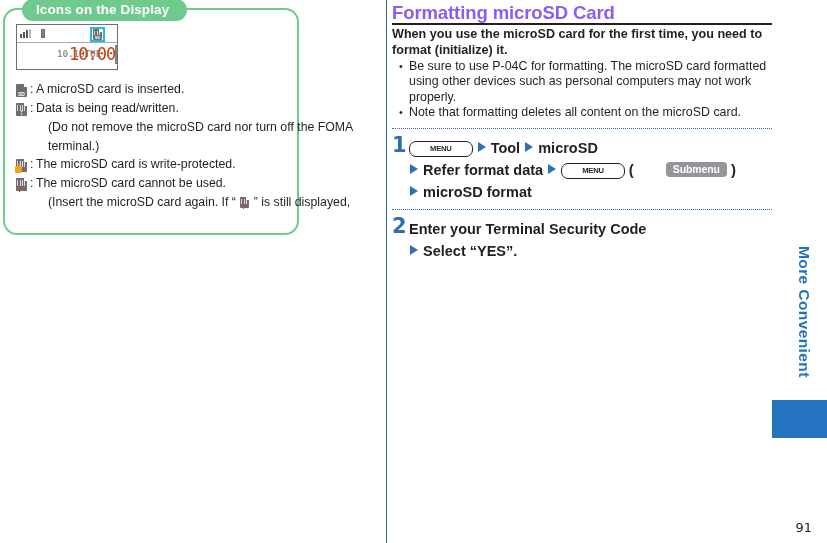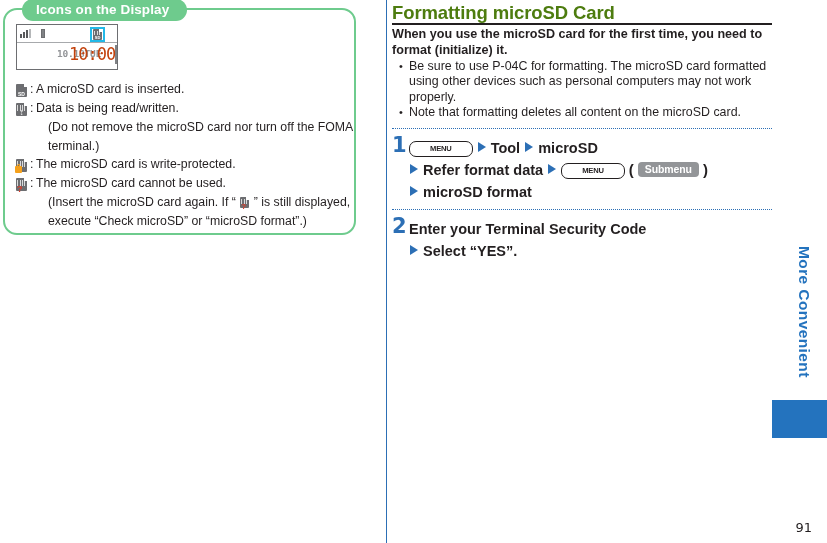--- a/index.html
+++ b/index.html
@@ -22,21 +22,21 @@
     left: 0;
     top: 0;
     width: 380px;
     height: 543px;
   }
 
   #icons-panel {
     position: absolute;
     left: 3px;
     top: 8px;
-    width: 353px;
+    width: 296px;
     height: 227px;
     border: 2.5px solid #6ECB8D;
     border-radius: 14px;
     box-sizing: border-box;
   }
 
   #icons-panel-tab {
     position: absolute;
     left: 17px;
     top: -0px;
@@ -278,21 +278,21 @@
     width: 380px;
     height: 543px;
   }
 
   #section-heading {
     position: absolute;
     left: 0;
     top: 2px;
     font-size: 18.5px;
     font-weight: bold;
-    color: #4d7c0f;
+    color: #8b5cf6;
     letter-spacing: -0.1px;
     white-space: nowrap;
   }
   #heading-rule {
     position: absolute;
     left: 0;
     top: 23px;
     width: 380px;
     height: 2px;
     background: #231f20;
@@ -392,20 +392,21 @@
     display: inline-block;
     background: #939598;
     color: #ffffff;
     border-radius: 4px;
     font-size: 10.5px;
     font-weight: bold;
     padding: 1px 7px 2px 7px;
     line-height: 12px;
     vertical-align: 2px;
     letter-spacing: -0.1px;
+    margin-left: 28px;
   }
   .paren { font-size: 15px; }
 
   
   #side-tab-label {
     position: absolute;
     right: 14px;
     top: 246px;
     font-size: 15.5px;
     font-weight: bold;
@@ -523,21 +524,20 @@
         <span class="legend-inline-glyph">
           <span class="sd-glyph" style="width:9px;height:11px;">
             <span class="body" style="width:9px;height:11px;"></span>
             <span class="notch"></span>
             <span class="stripes" style="width:7px;height:5px;"></span>
             <span class="badge-q" style="font-size:8px;">?</span>
           </span>
         </span>
         <span>” is still displayed,</span>
       </div>
-      <div class="legend-sub">execute “Check microSD” or “microSD format”.)</div>
 
     </div>
   </div>
 </div>
 
 <div id="column-divider"></div>
 
 <div id="right-column">
 
   <div id="section-heading">Formatting microSD Card</div>

